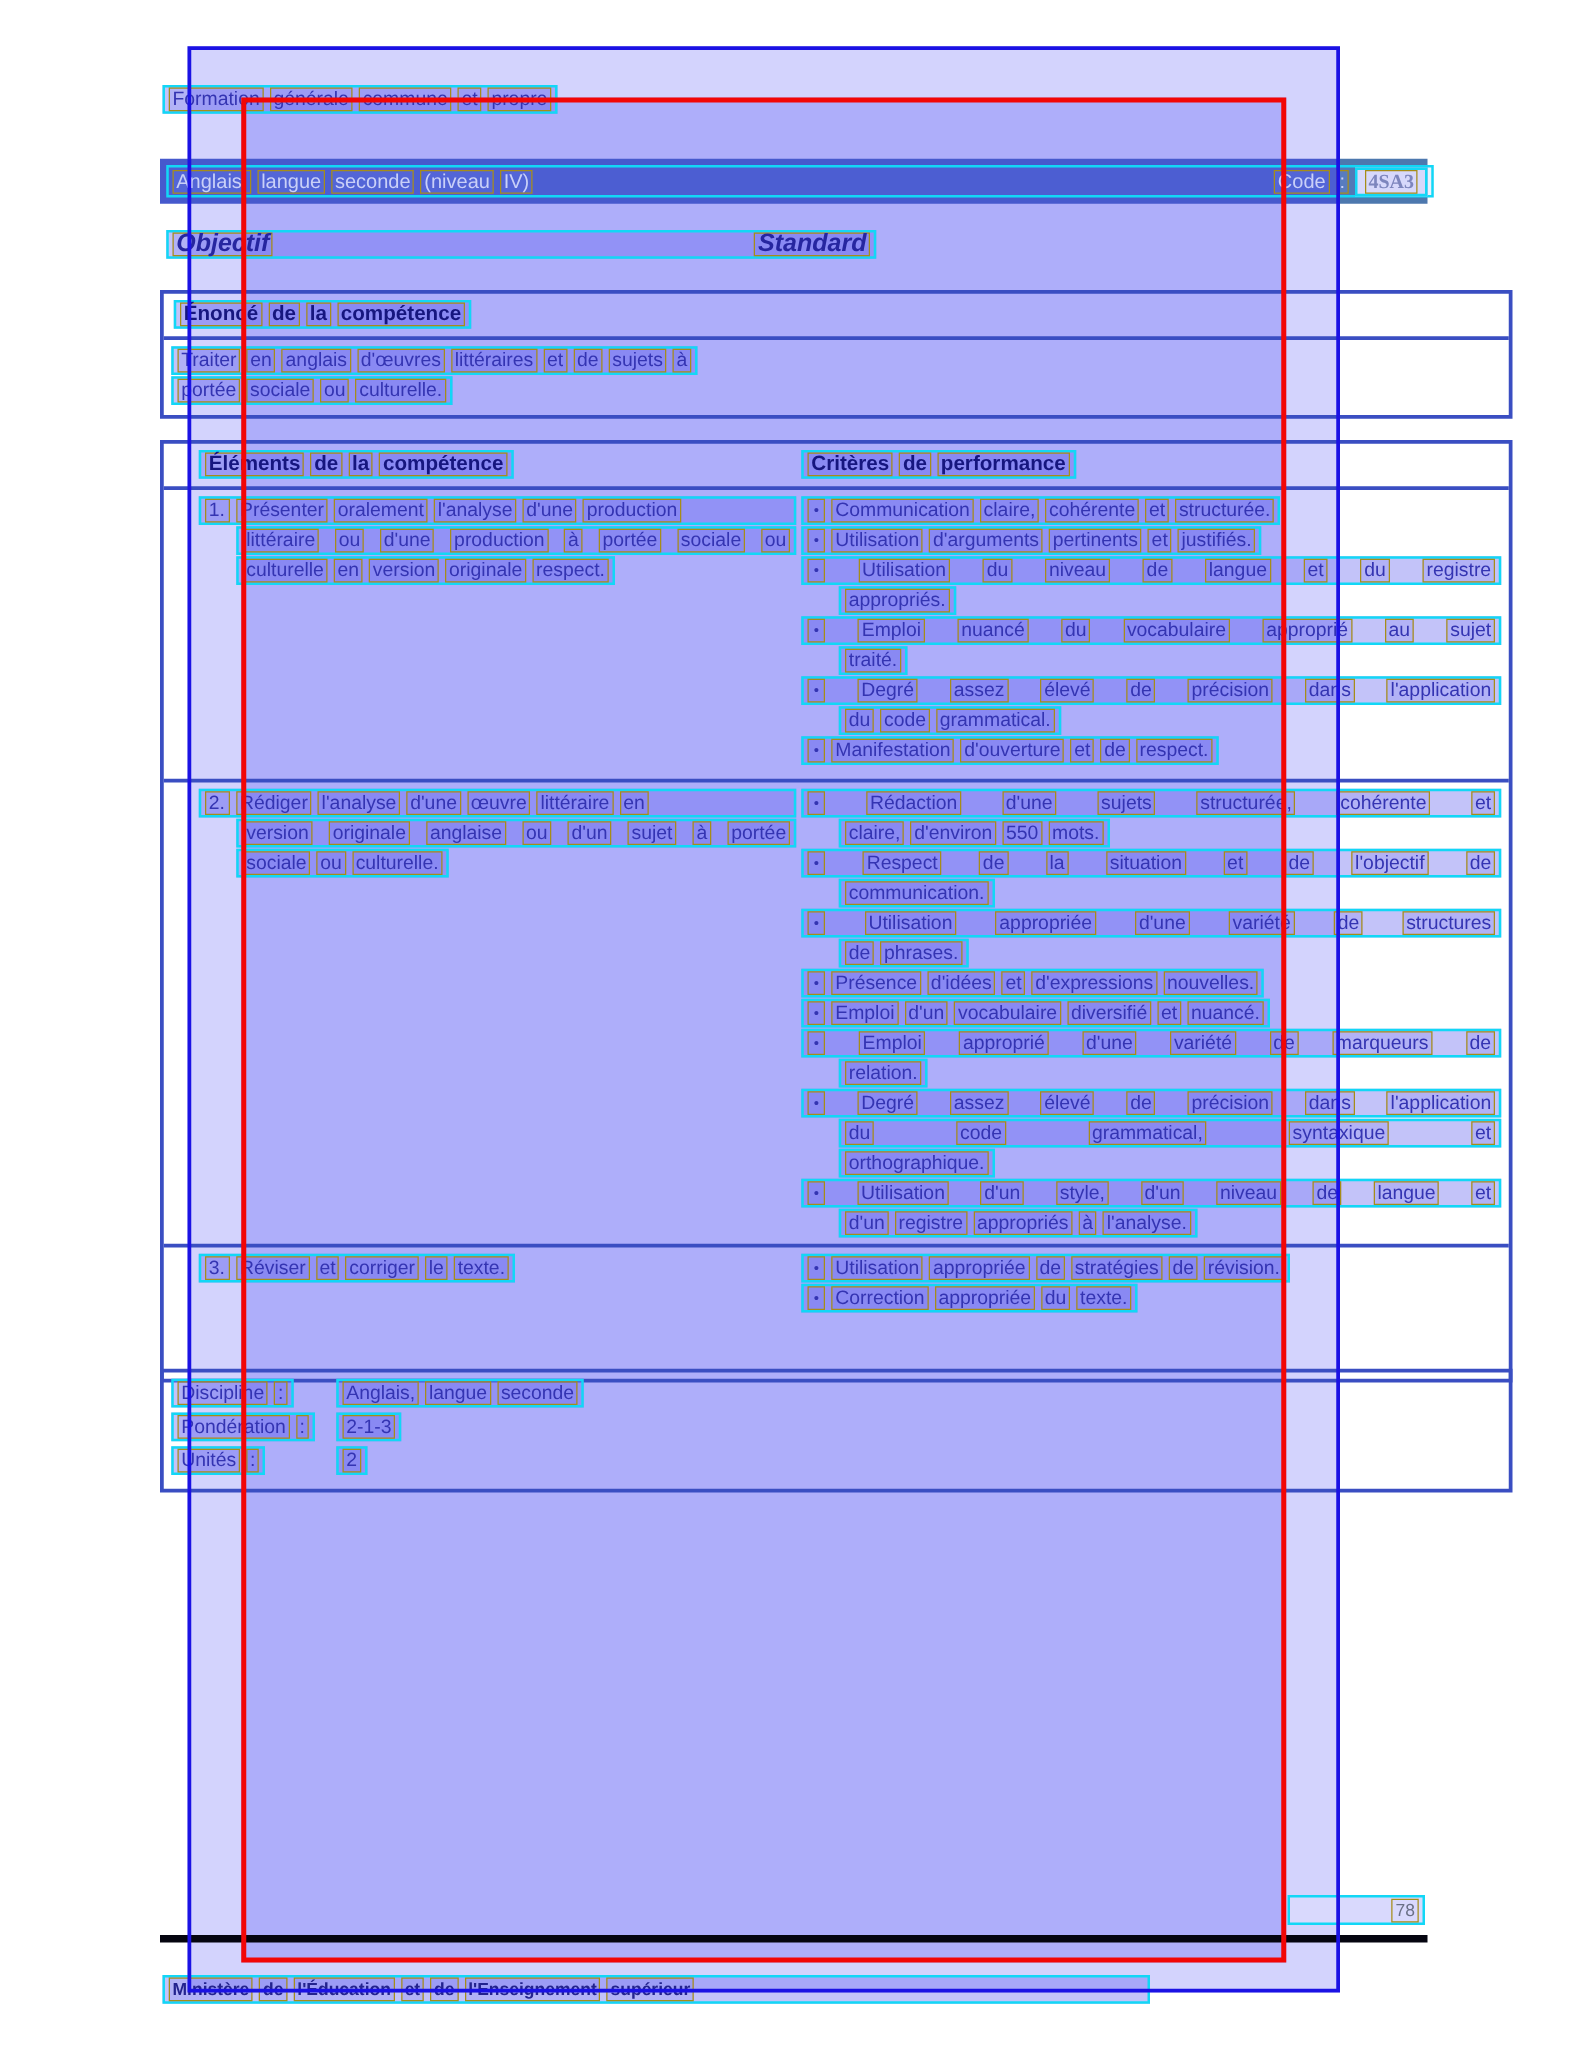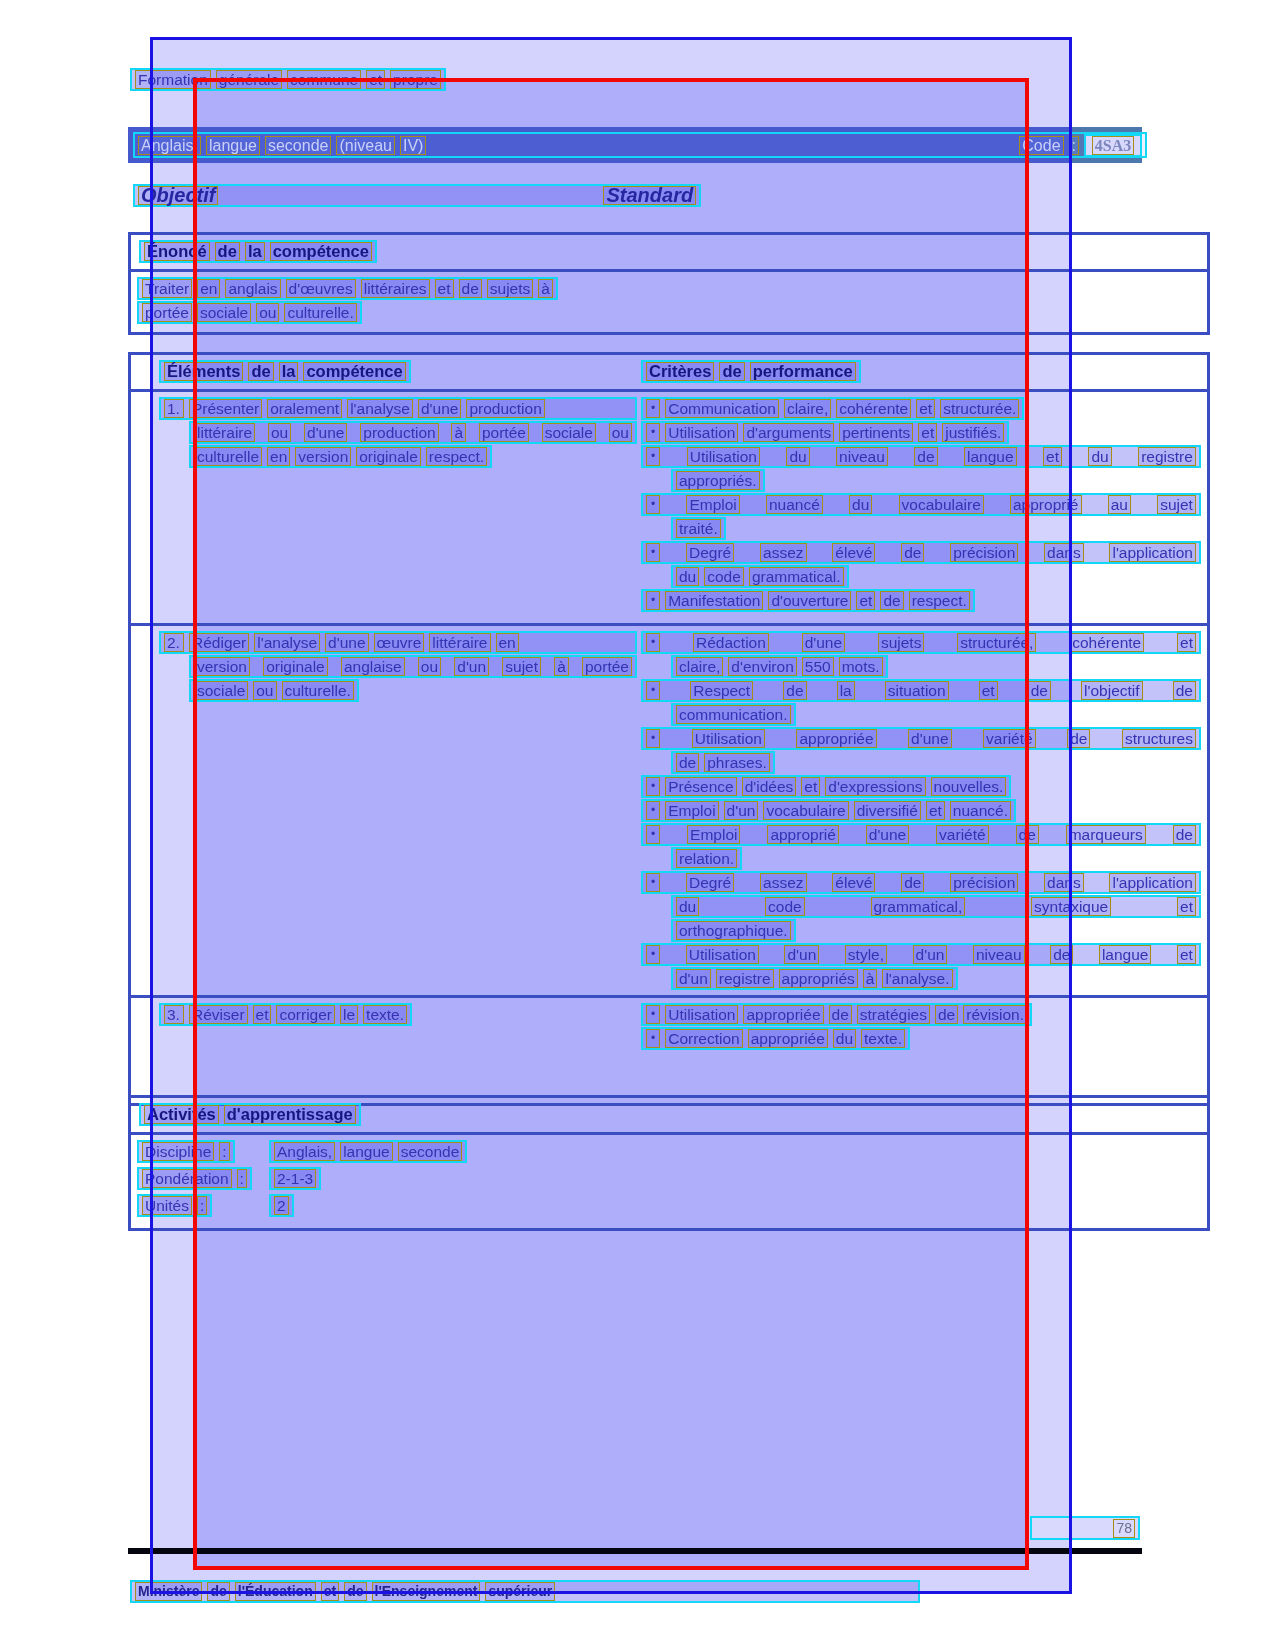--- a/index.html
+++ b/index.html
@@ -423,28 +423,20 @@
                 <span class="w">appropriée</span>
                 <span class="w">du</span>
                 <span class="w">texte.</span>
               </div>
             </div>
           </div>
         </div>
     </div>
 
     <div class="abs tbl" id="t3">
-      <div class="hdr-row">
-        <div>
-            <div class="line hug hdr">
-              <span class="w">Activités</span>
-              <span class="w">d'apprentissage</span>
-            </div>
-          </div>
-      </div>
       <div class="tbody" id="t3b">
           <div class="field">
             <div class="flabel">
               <div class="line hug">
                 <span class="w">Discipline</span>
                 <span class="w">:</span>
               </div>
             </div>
             <div>
               <div class="line hug">

